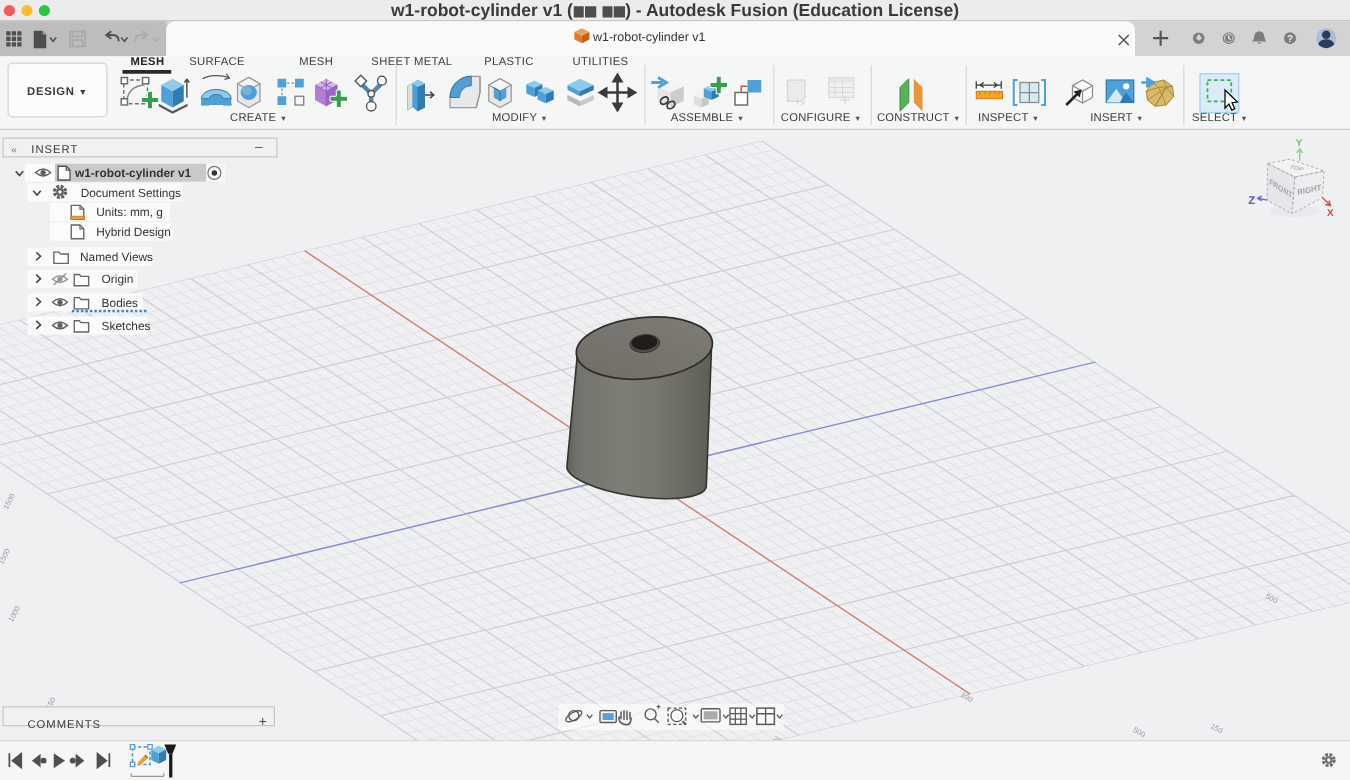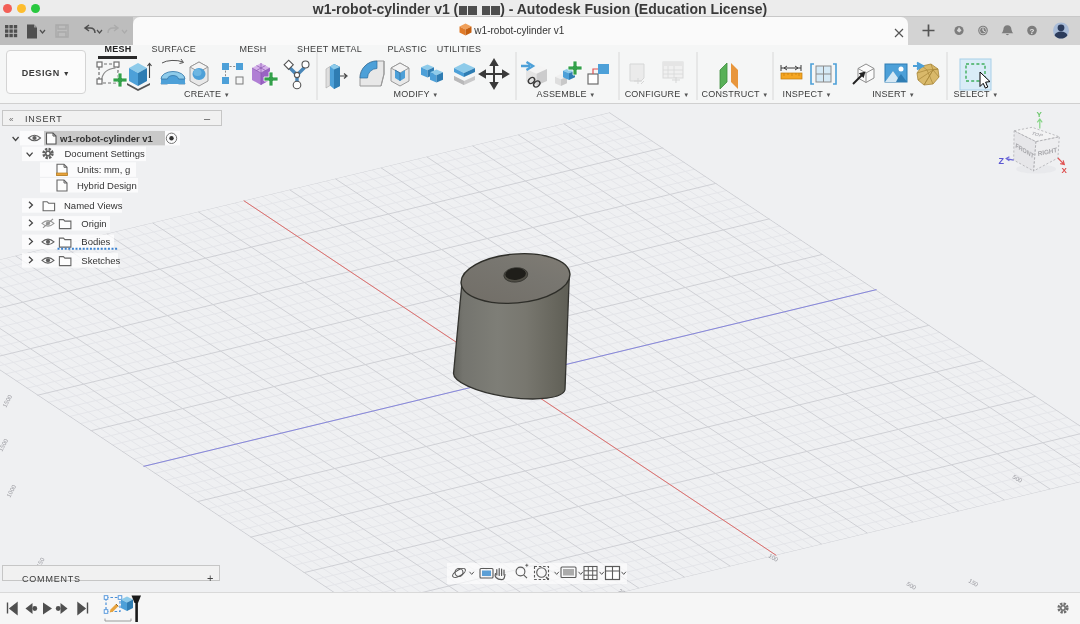--- a/index.html
+++ b/index.html
@@ -178,21 +178,21 @@
       <path d="M2,2 l8,8 M10,2 l-8,8" stroke="#555" stroke-width="1.2"></path>
     </svg></div>
 
 <div id="ribbon" class="abs"></div>
 <div class="rtab" style="left:98px;width:40px;text-align:center;font-weight:bold;color:#222">MESH</div>
 <div class="abs" style="left:98px;top:56px;width:39px;height:2.5px;background:#2a2a2a"></div>
 <div class="rtab" style="left:148px;width:48px;text-align:right">SURFACE</div>
 <div class="rtab" style="left:235px;width:36px;text-align:center">MESH</div>
 <div class="rtab" style="left:290px;width:72px;text-align:right">SHEET METAL</div>
 <div class="rtab" style="left:383px;width:44px;text-align:right">PLASTIC</div>
-<div class="rtab" style="left:432px;width:54px;text-align:center">UTILITIES</div>
+<div class="rtab" style="left:458px;width:54px;text-align:left">UTILITIES</div>
 <div id="designbtn" class="abs">DESIGN <span style="font-size:7px">▼</span></div>
 <div class="abs" style="left:85px;top:45px;width:995px;height:59px"><svg id="ribicons" width="995" height="59" viewBox="85 45 995 59">
 
 <g fill="none" stroke="#707070" stroke-width="1.2">
  <rect x="99" y="64" width="19" height="19" stroke-dasharray="3,2"></rect>
  <path d="M101.5,81 q1,-12 14,-13" stroke="#8a8a8a"></path>
  <rect x="97" y="62" width="5" height="5" fill="#fff"></rect>
         <rect x="114" y="62" width="5" height="5" fill="#fff"></rect>
  <rect x="97" y="79" width="5" height="5" fill="#fff"></rect>
 </g>

